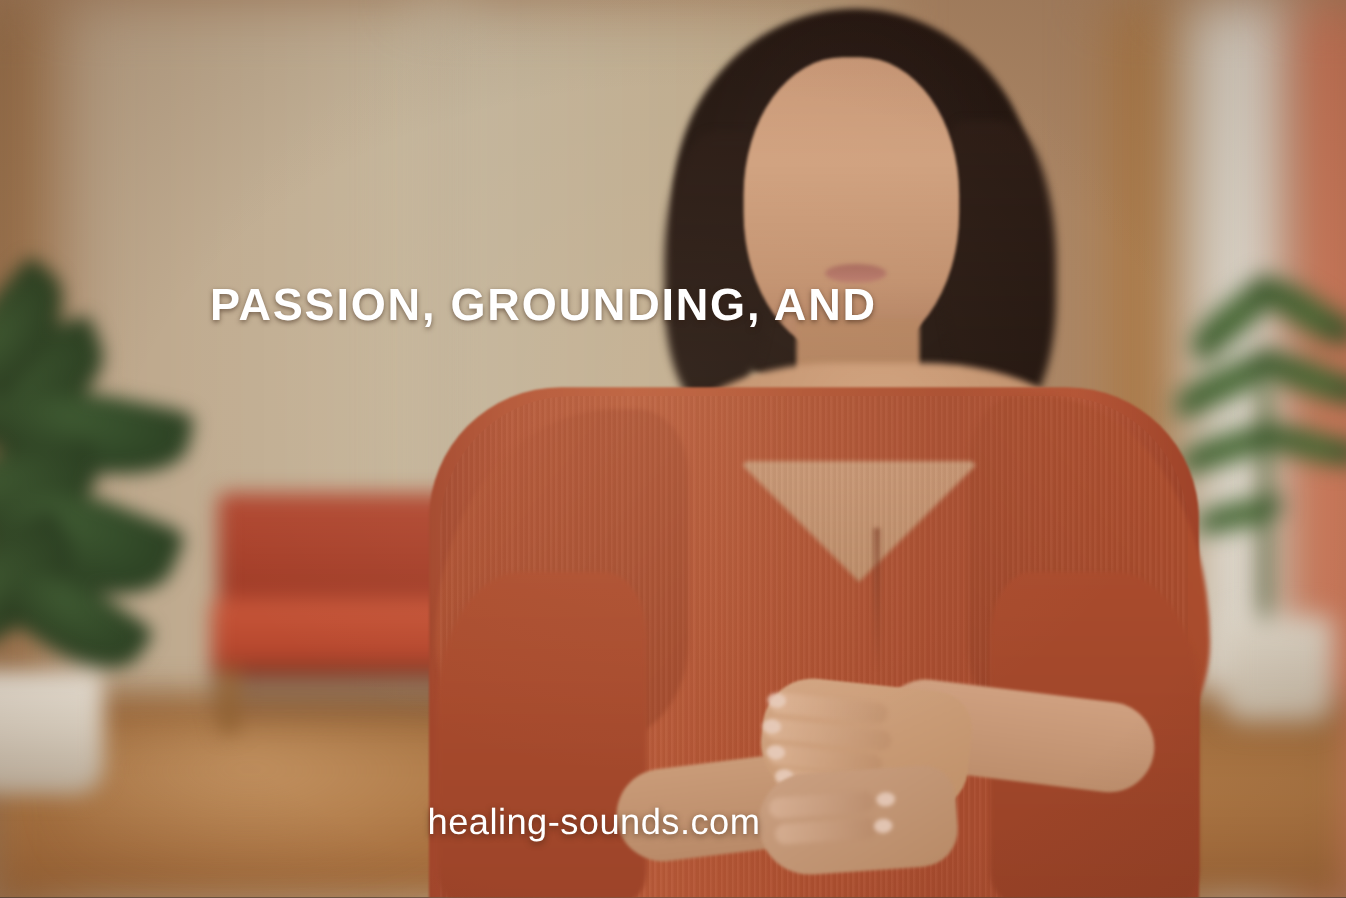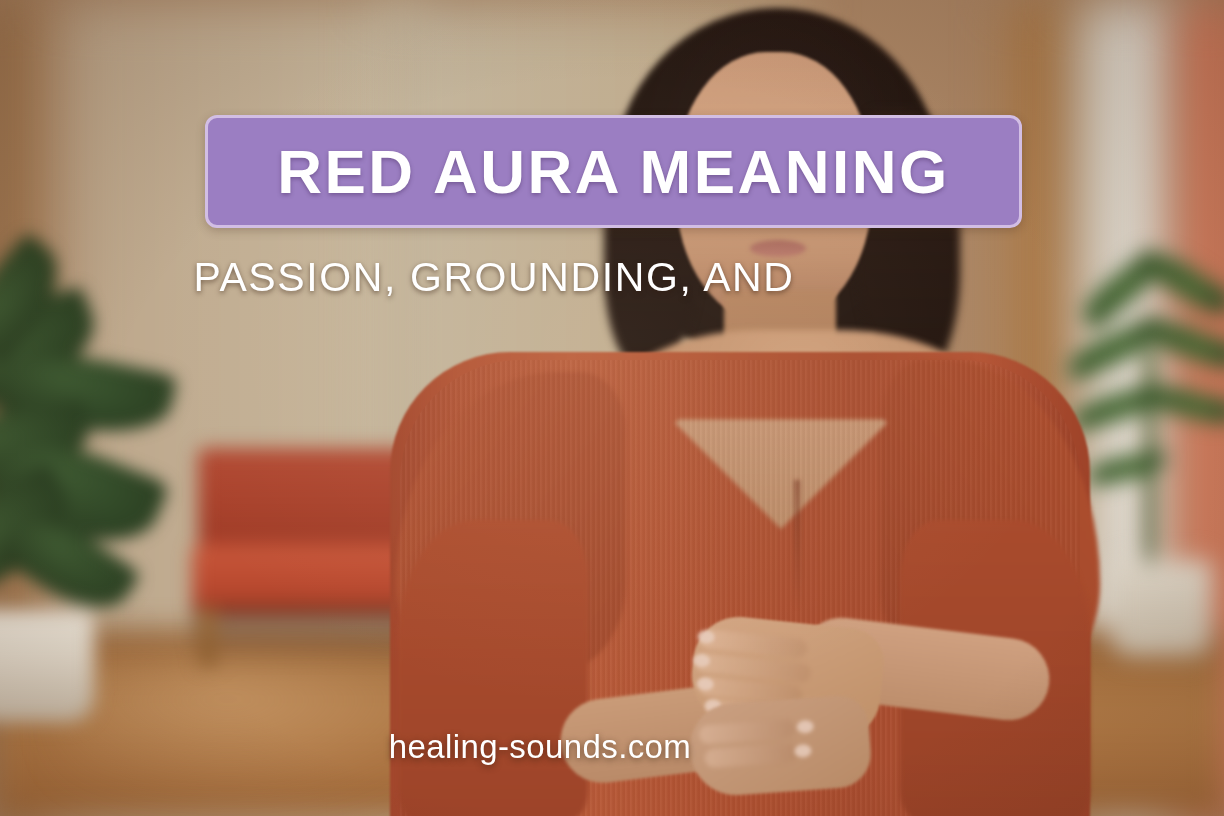--- a/index.html
+++ b/index.html
@@ -390,21 +390,21 @@
     text-shadow: 0 2px 4px rgba(70,45,95,.45);
   }
 
   .subtitle {
     position: absolute;
     left: 0; top: 252px;
     width: 988px;
     text-align: center;
     color: #ffffff;
     font-size: 41px;
-    font-weight: normal;
+    font-weight: bold;
     letter-spacing: 1.6px;
     line-height: 50px;
     text-shadow: 0 2px 5px rgba(50,28,14,.55);
   }
   .subtitle-line { display: block; }
 
   .site-url {
     position: absolute;
     left: 0; top: 728px;
     width: 1080px;
@@ -500,23 +500,20 @@
     <div class="hand-lower">
       <div class="finger" style="left:10px; top:20px; width:96px;"></div>
       <div class="finger" style="left:14px; top:44px; width:92px;"></div>
       <div class="nail" style="left:108px; top:22px;"></div>
       <div class="nail" style="left:104px; top:46px;"></div>
     </div>
   </div>
 
   <div class="photo-grade"></div>
 
-  <div class="title-banner">
-    <span class="title-text">RED AURA MEANING</span>
-  </div>
 
   <div class="subtitle">
     <span class="subtitle-line">PASSION, GROUNDING, AND</span>
   </div>
 
   <div class="site-url">healing-sounds.com</div>
 
 </div>
 
 </body></html>

